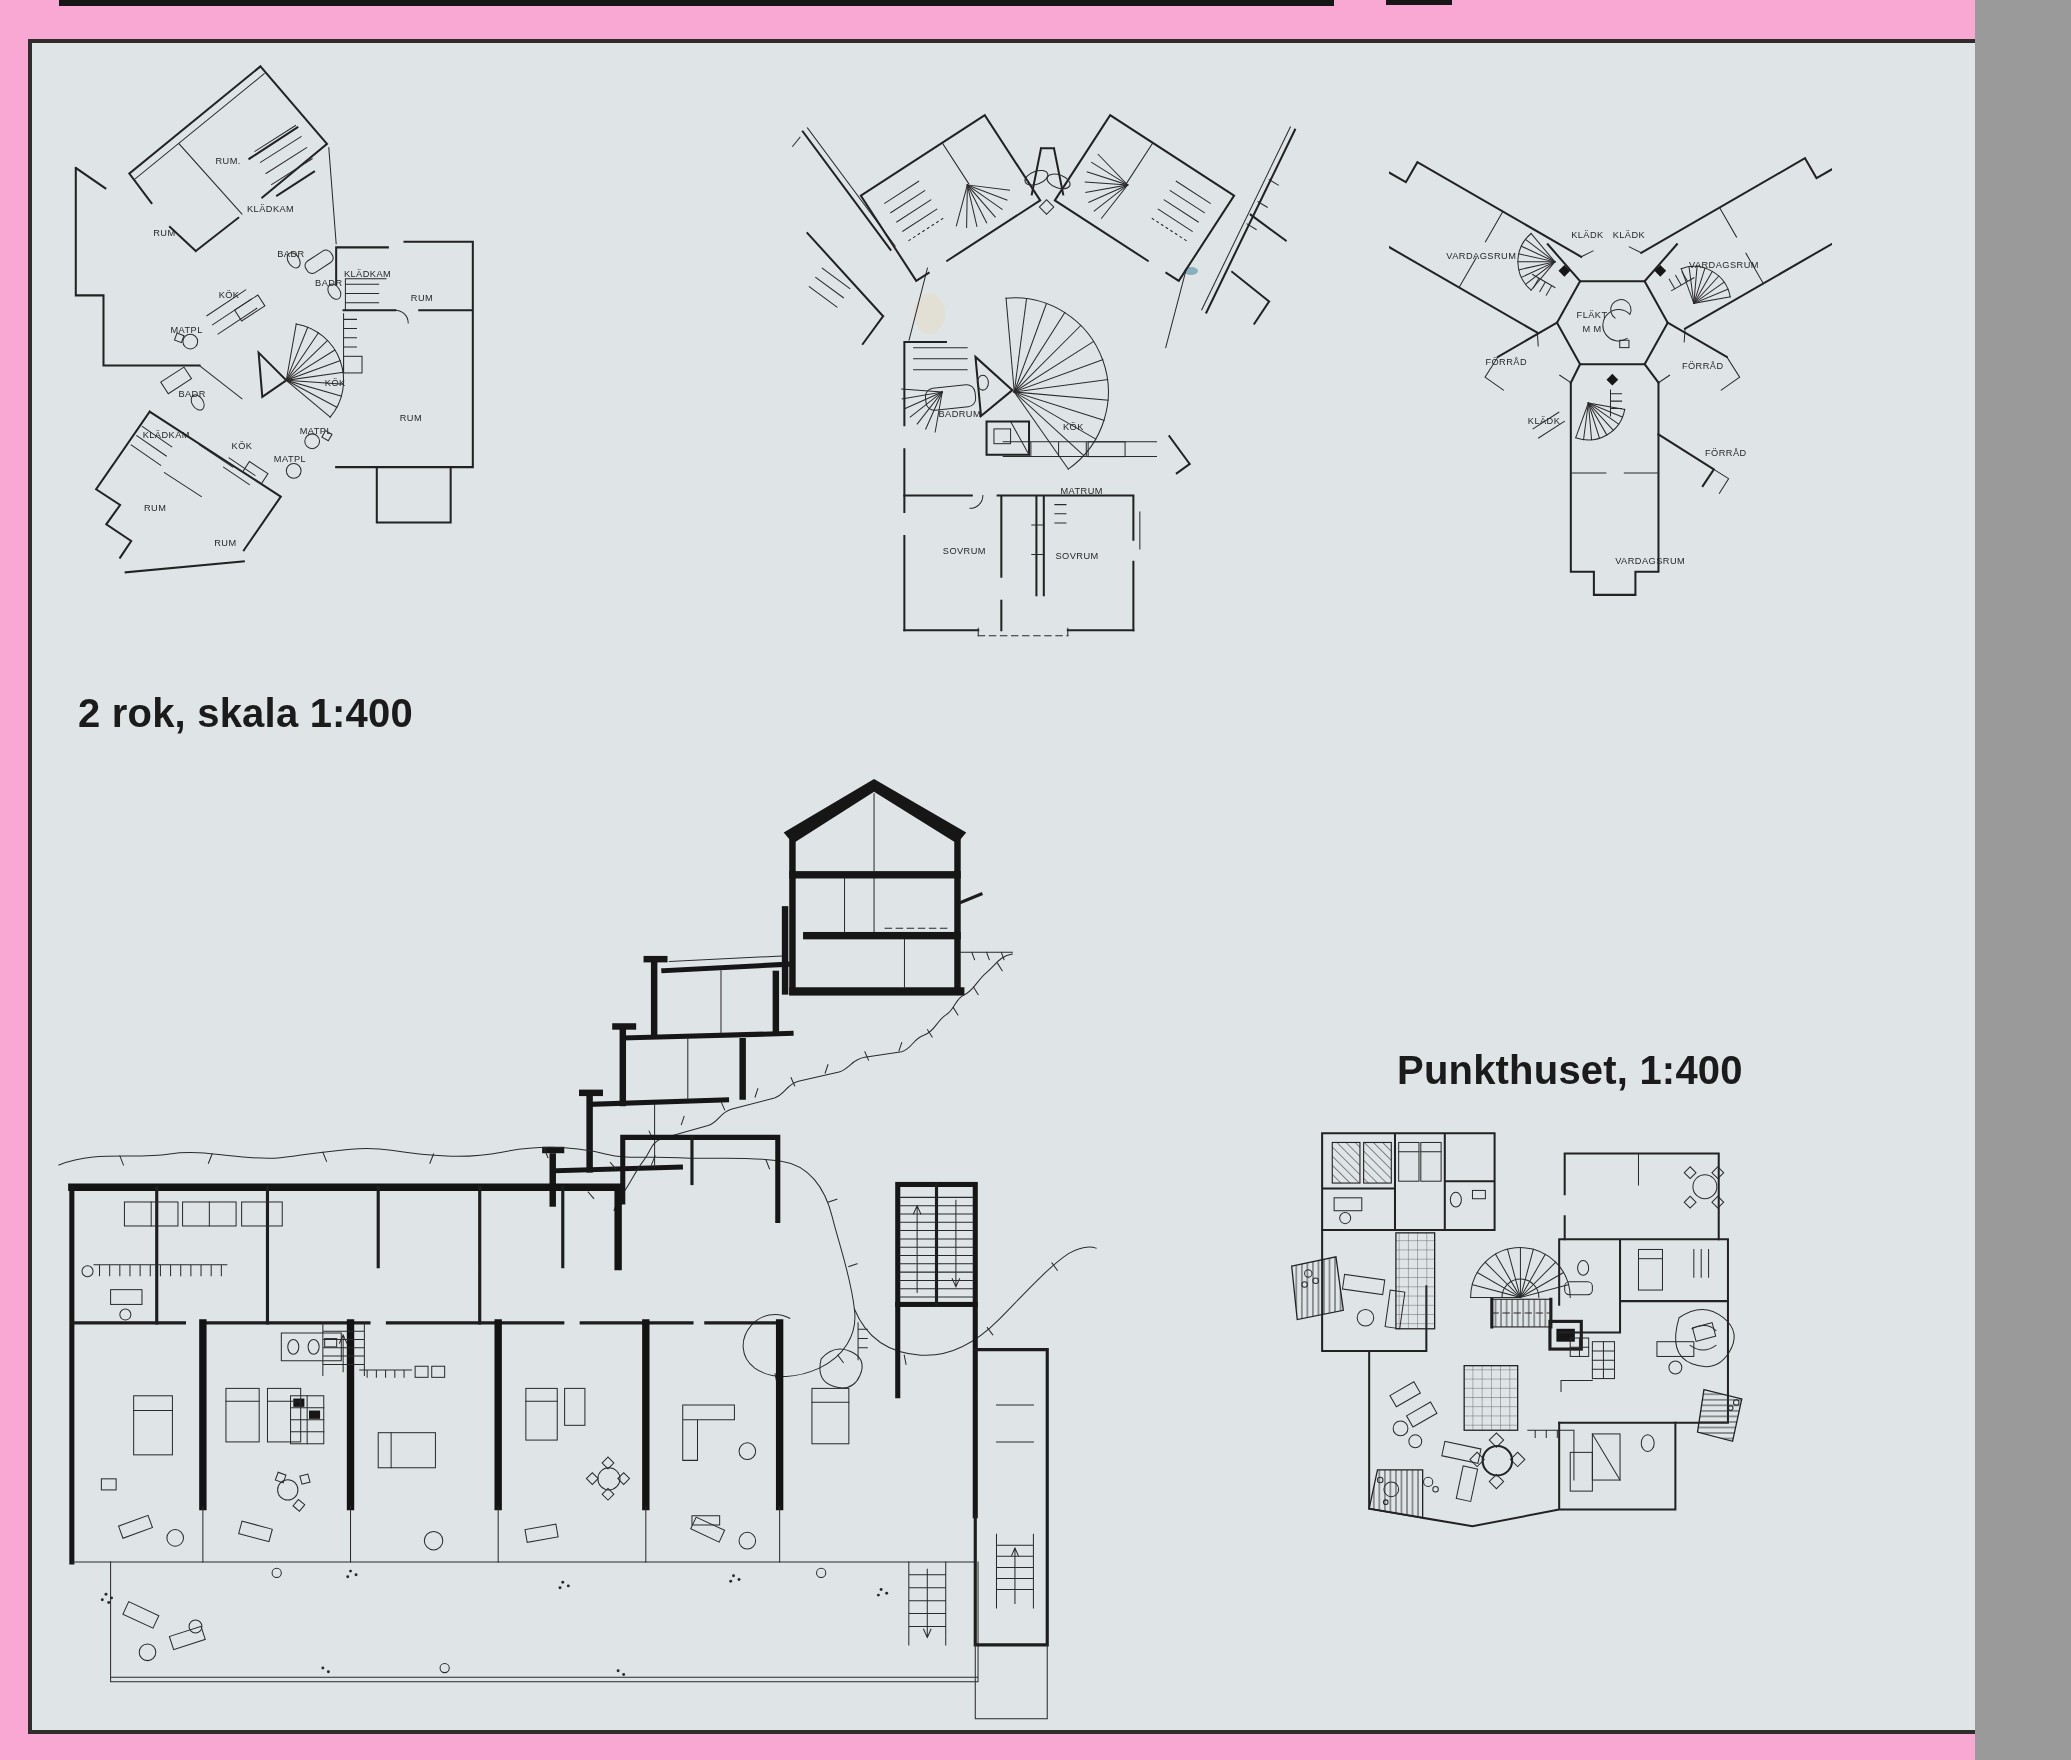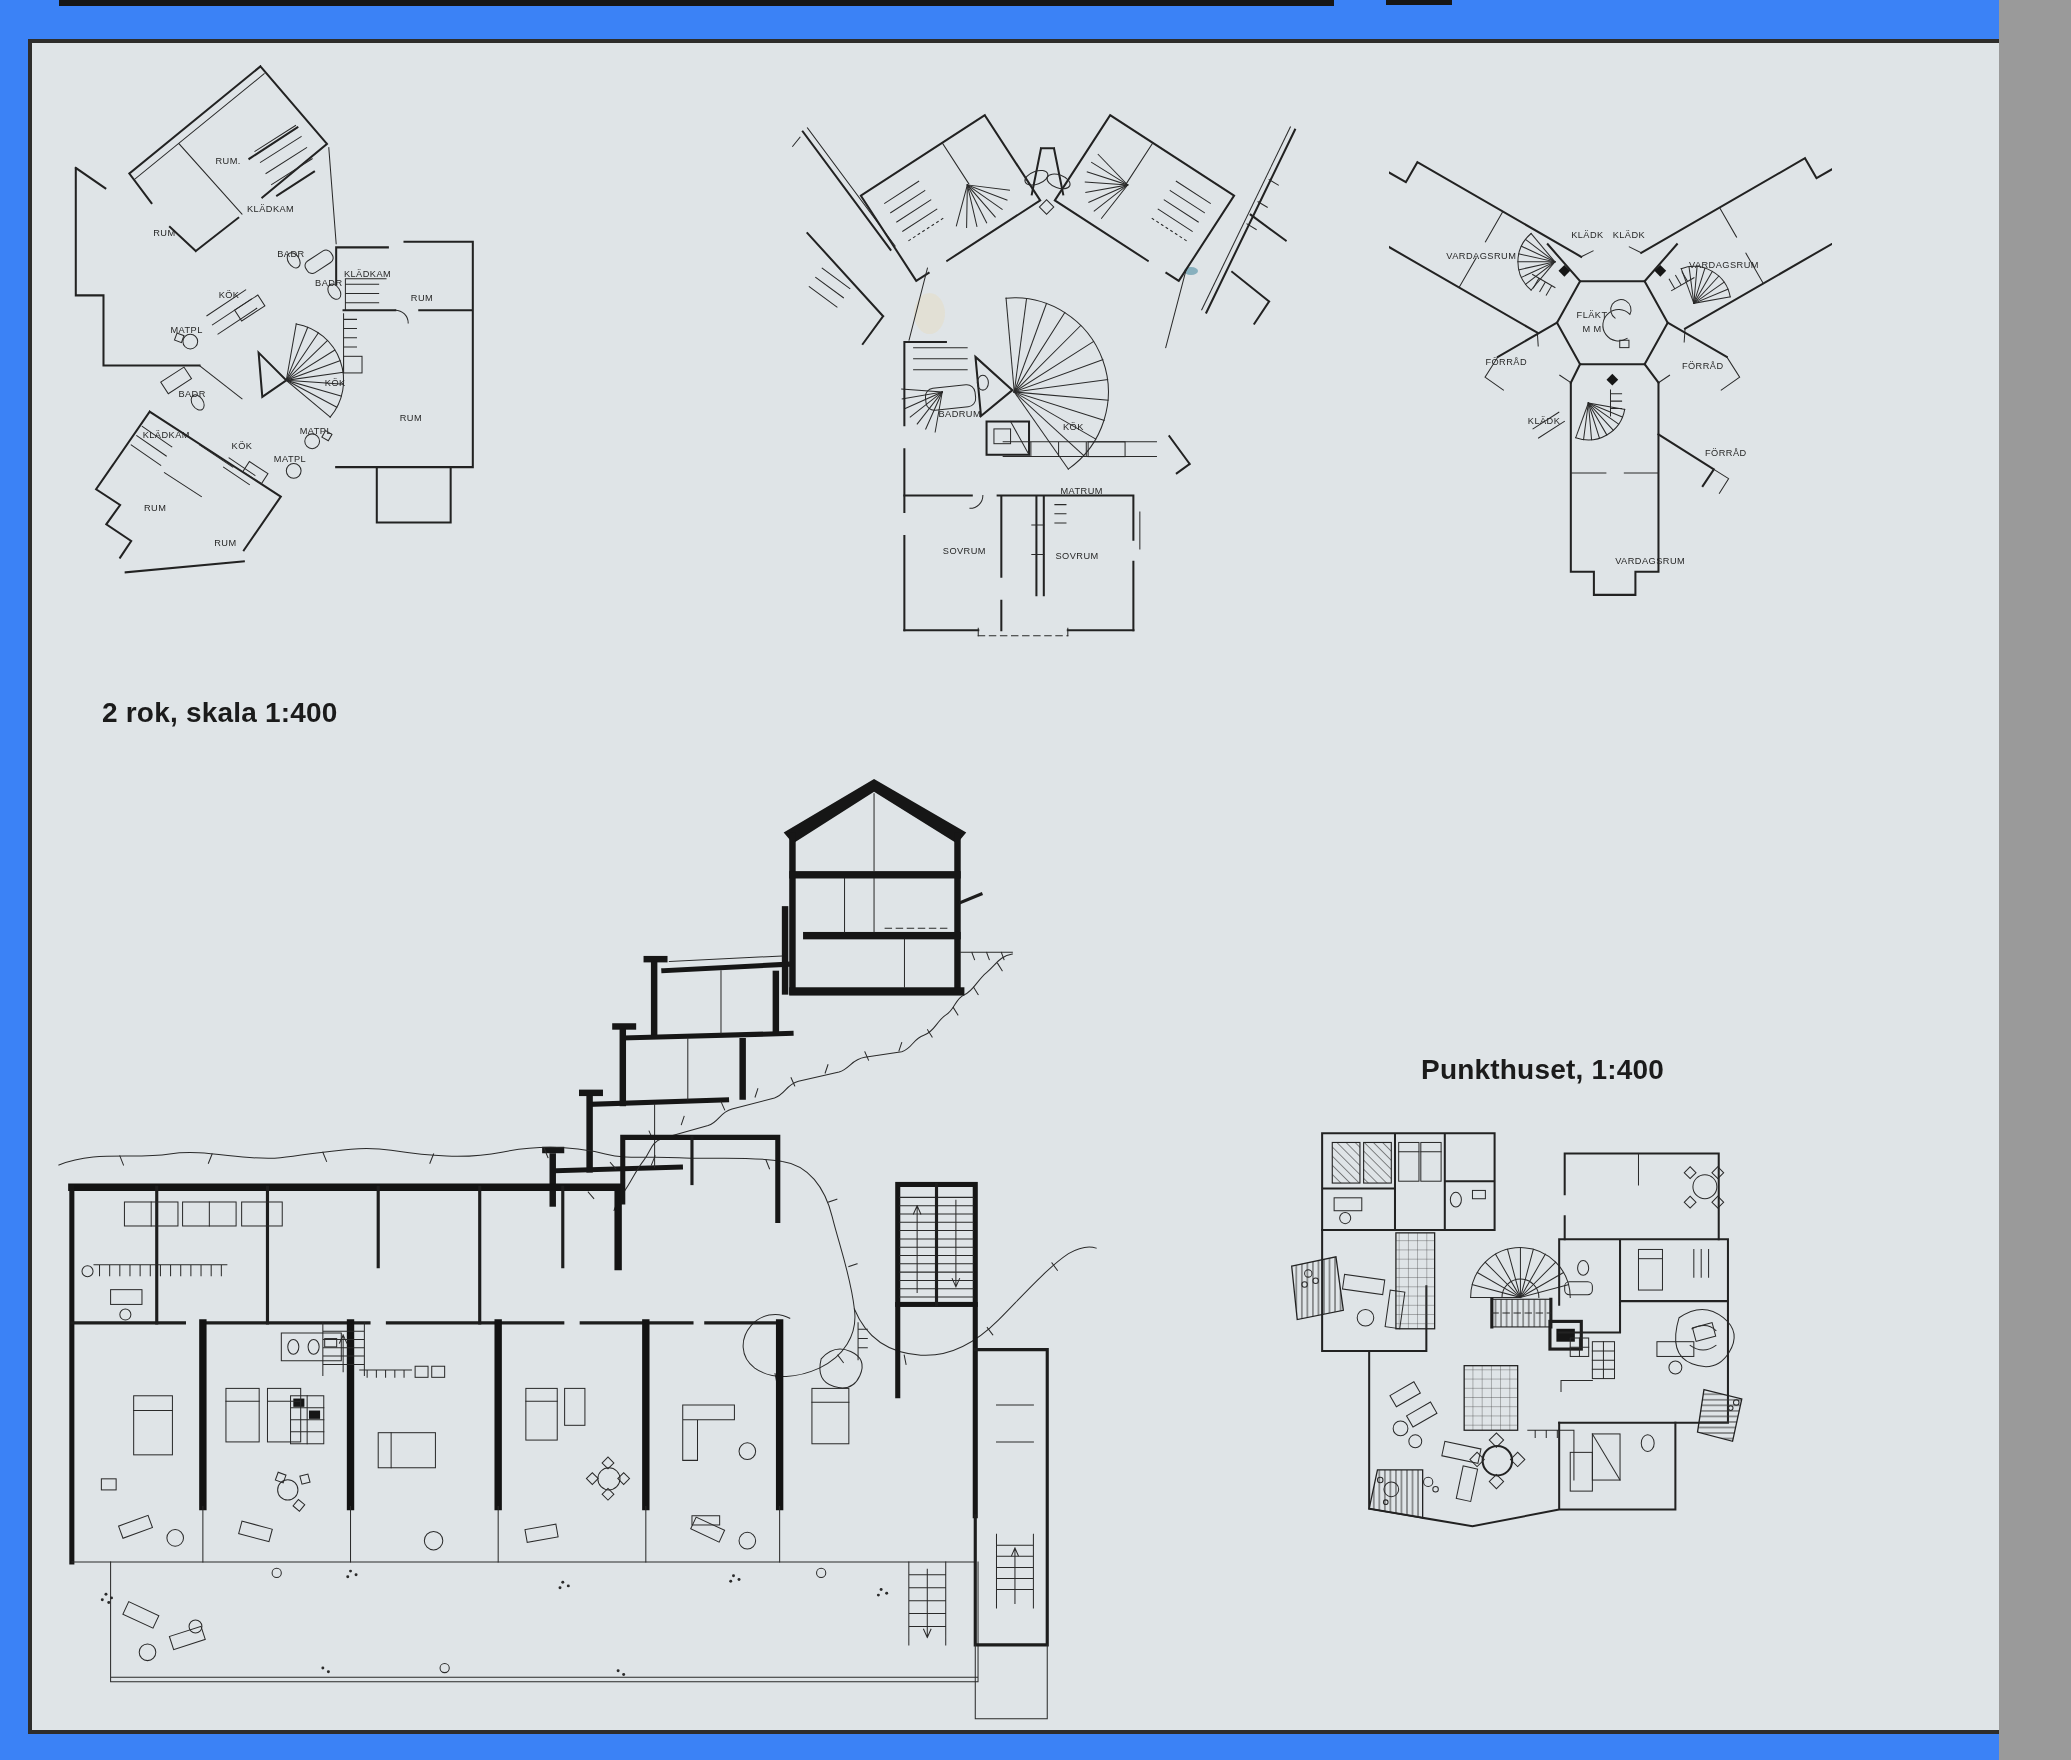--- a/index.html
+++ b/index.html
@@ -1,22 +1,22 @@
 <!DOCTYPE html>
 <html style="font-size:14.8px"><head>
 <meta charset="utf-8">
 <style>
   html,body{margin:0;padding:0;background:#9a9a9a;}
-  .scan{position:relative;width:1975px;height:1761px;background:#3b82f6;overflow:hidden;
-        font-family:"Liberation Sans",sans-serif;padding-left:24px;}
+  .scan{position:relative;width:1975px;height:1761px;background:#f9a8d4;overflow:hidden;
+        font-family:"Liberation Sans",sans-serif;}
   .bar{position:absolute;background:#161616;}
   .page{position:absolute;left:28px;top:39px;width:2014px;height:1695px;background:#dfe4e7;
         border:4.6px solid #2e2d2b;box-sizing:border-box;}
-  .cap{position:absolute;font-weight:700;font-size:28px;color:#1b1b1b;letter-spacing:0.2px;
-       white-space:pre;line-height:46px;margin-left:24px;}
+  .cap{position:absolute;font-weight:700;font-size:40px;color:#1b1b1b;letter-spacing:0.2px;
+       white-space:pre;line-height:46px;}
   .fig{position:absolute;}
   .fleck{position:absolute;width:14px;height:8.3px;border-radius:50%;background:#4e8da4;opacity:.6;}
   .stain{position:absolute;width:31px;height:41px;border-radius:50%;background:#e6dcbe;opacity:.45;}
   svg .w {stroke:#222;fill:none;stroke-width:2.2;stroke-linecap:square;stroke-linejoin:miter;}
   svg .w1{stroke:#2a2a2a;fill:none;stroke-width:1.1;stroke-linecap:square;}
   svg .w3{stroke:#1d1d1d;fill:none;stroke-width:3.4;stroke-linecap:square;}
   svg .w5{stroke:#161616;fill:none;stroke-width:5.5;stroke-linecap:square;}
   svg .w8{stroke:#131313;fill:none;stroke-width:8;stroke-linecap:square;}
   svg .f {fill:#161616;stroke:none;}
   svg .dash{stroke-dasharray:7 5;}

